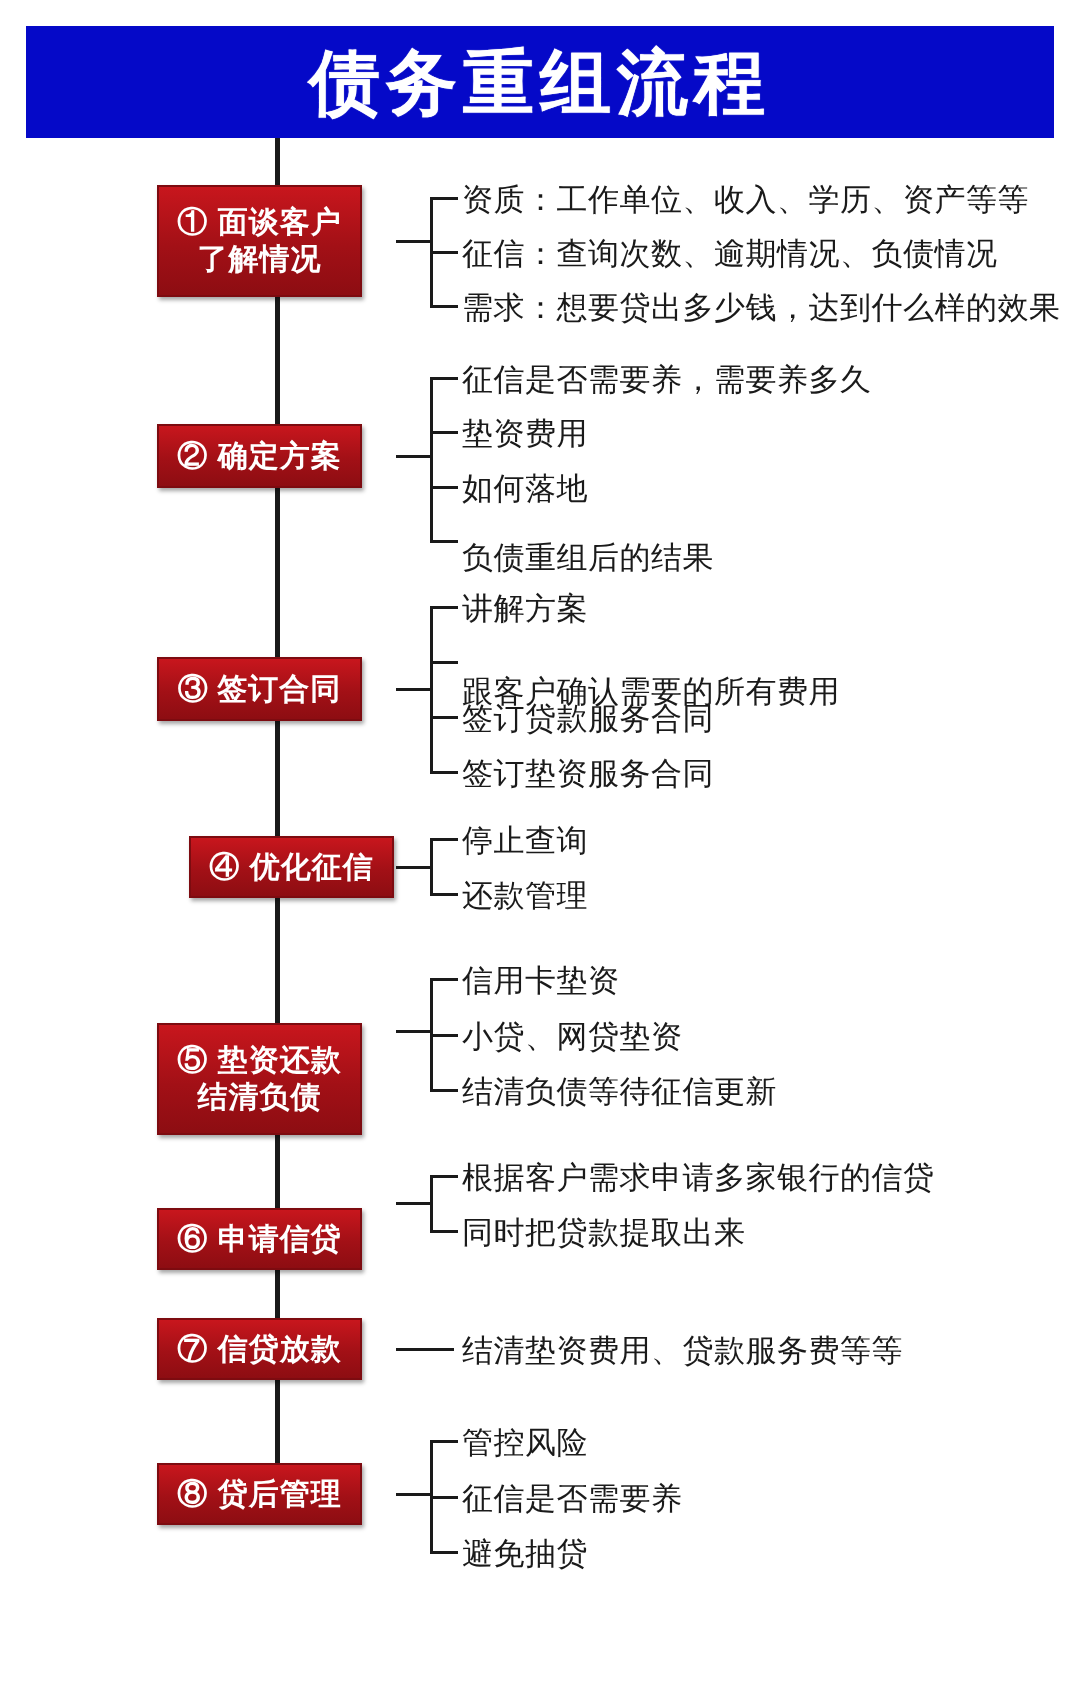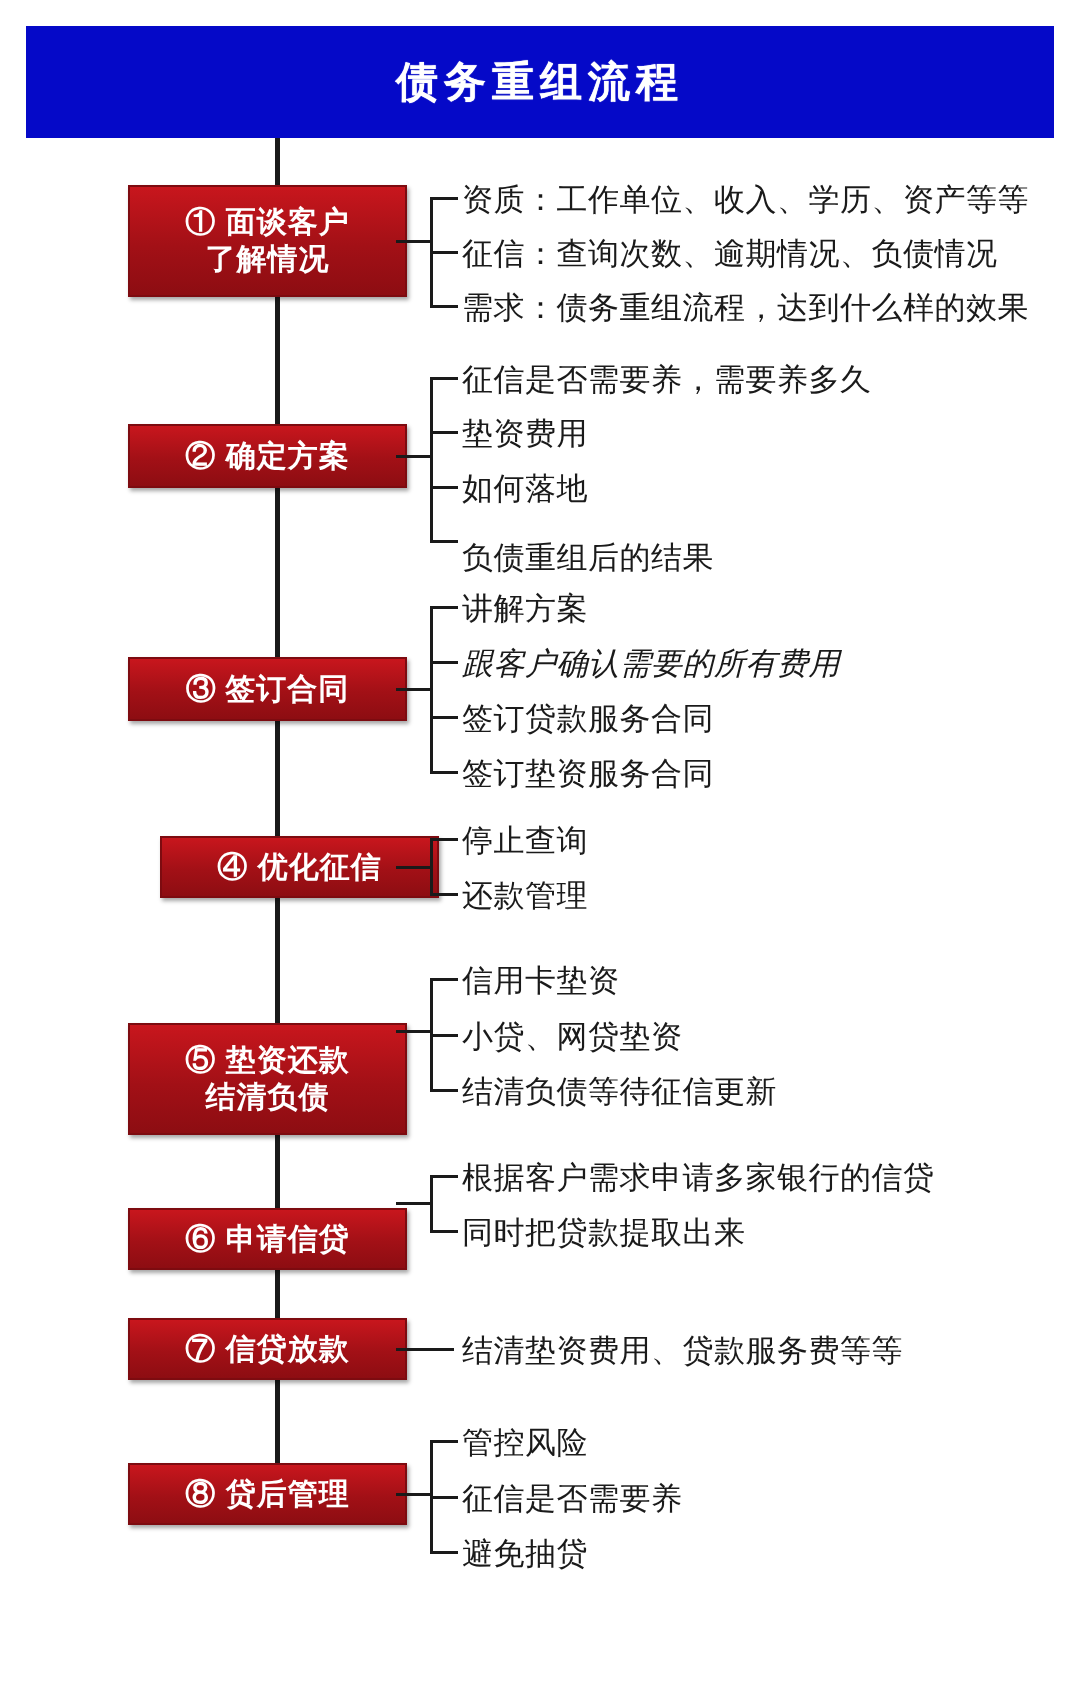--- a/index.html
+++ b/index.html
@@ -22,21 +22,21 @@
     top: 26px;
     width: 1028px;
     height: 112px;
     background: #0509c8;
     display: flex;
     align-items: center;
     justify-content: center;
   }
   #title-banner .title-text {
     color: #ffffff;
-    font-size: 42px;
+    font-size: 71px;
     font-weight: bold;
     letter-spacing: 6px;
     line-height: 1;
     text-shadow: 0 0 1px #ffffff;
   }
 
   
   #spine {
     position: absolute;
     left: 275px;
@@ -48,22 +48,22 @@
 
   
   .flow-row {
     position: absolute;
     left: 0;
     width: 1080px;
   }
 
   .step-box {
     position: absolute;
-    left: 128px;
-    width: 279px;
+    left: 157px;
+    width: 205px;
     background: linear-gradient(180deg, #c8161d 0%, #a21016 55%, #8d0d12 100%);
     border: 2px solid #7d0b10;
     box-shadow: 2px 3px 4px rgba(0,0,0,0.35);
     color: #ffffff;
     display: flex;
     align-items: center;
     justify-content: center;
     box-sizing: border-box;
   }
   .step-label {
@@ -119,21 +119,21 @@
     <div class="step-label">① 面谈客户
 了解情况</div>
   </div>
   <div class="stem" style="left:396px;top:240px;width:36px;"></div>
   <div class="bracket" style="left:430px;top:198px;height:108px;"></div>
   <div class="tick" style="left:430px;top:197px;"></div>
   <div class="tick" style="left:430px;top:251px;"></div>
   <div class="tick" style="left:430px;top:305px;"></div>
   <div class="detail" style="top:184px;">资质：工作单位、收入、学历、资产等等</div>
   <div class="detail" style="top:238px;">征信：查询次数、逾期情况、负债情况</div>
-  <div class="detail" style="top:292px;">需求：债务重组流程，达到什么样的效果</div>
+  <div class="detail" style="top:292px;">需求：想要贷出多少钱，达到什么样的效果</div>
 </div>
 
 <div class="flow-row">
   <div class="step-box" style="top:424px;height:64px;">
     <div class="step-label">② 确定方案</div>
   </div>
   <div class="stem" style="left:396px;top:455px;width:36px;"></div>
   <div class="bracket" style="left:430px;top:378px;height:164px;"></div>
   <div class="tick" style="left:430px;top:377px;"></div>
   <div class="tick" style="left:430px;top:431px;"></div>
@@ -149,21 +149,21 @@
   <div class="step-box" style="top:657px;height:64px;font-family:Liberation Serif, serif;">
     <div class="step-label">③ 签订合同</div>
   </div>
   <div class="stem" style="left:396px;top:688px;width:36px;"></div>
   <div class="bracket" style="left:430px;top:607px;height:165px;"></div>
   <div class="tick" style="left:430px;top:606px;"></div>
   <div class="tick" style="left:430px;top:661px;"></div>
   <div class="tick" style="left:430px;top:716px;"></div>
   <div class="tick" style="left:430px;top:771px;"></div>
   <div class="detail" style="top:593px;">讲解方案</div>
-  <div class="detail" style="top:648px;font-style:italic;">跟客户确认需要的所有费用</div>
+  <div class="detail" style="top:676px;">跟客户确认需要的所有费用</div>
   <div class="detail" style="top:703px;">签订贷款服务合同</div>
   <div class="detail" style="top:758px;">签订垫资服务合同</div>
 </div>
 
 <div class="flow-row">
   <div class="step-box" style="top:836px;height:62px;margin-left:32px;">
     <div class="step-label">④ 优化征信</div>
   </div>
   <div class="stem" style="left:396px;top:866px;width:36px;"></div>
   <div class="bracket" style="left:430px;top:839px;height:55px;"></div>

